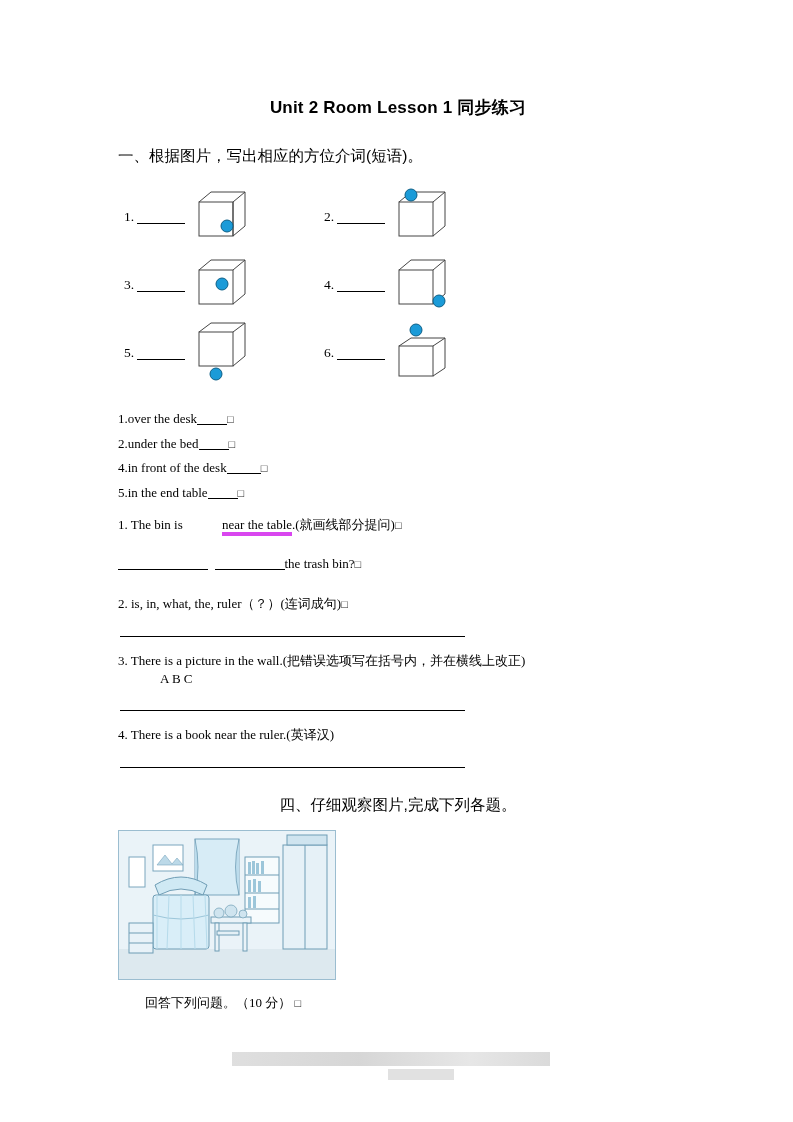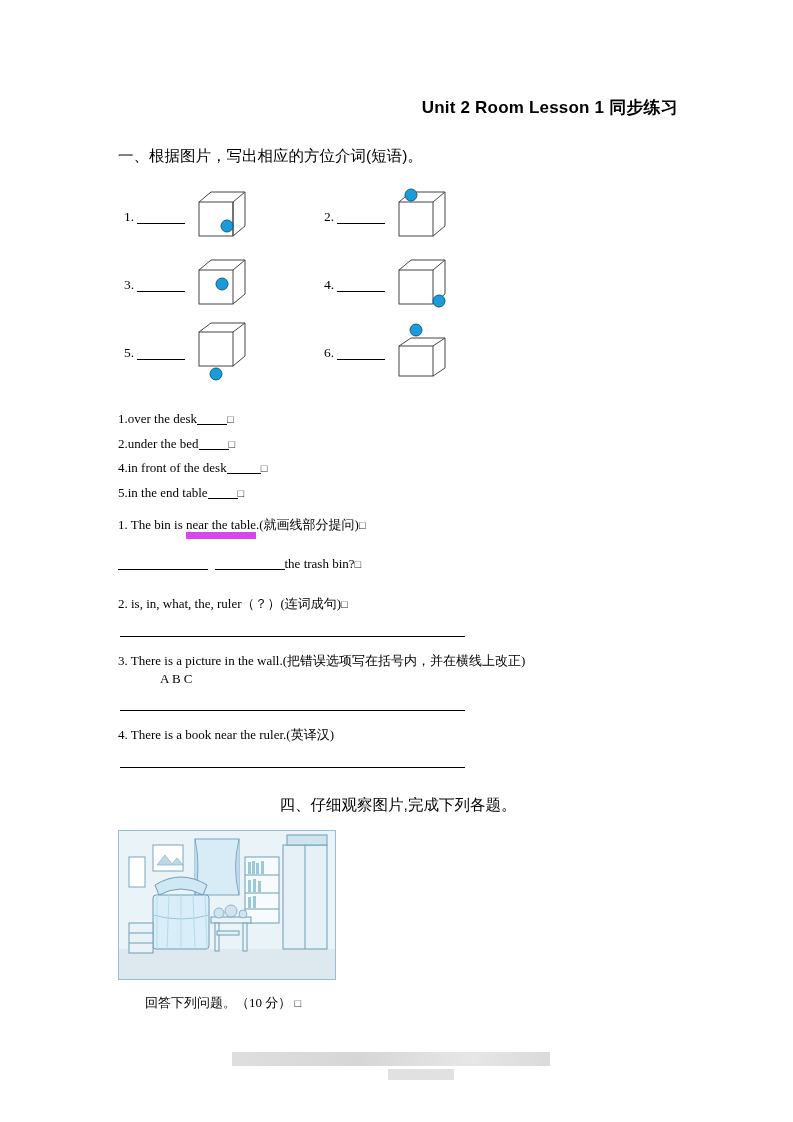--- a/index.html
+++ b/index.html
@@ -16,21 +16,21 @@
     color: #000000;
     overflow: hidden;
   }
   .content {
     position: absolute;
     left: 118px;
     top: 0;
     width: 560px;
   }
   h1.title {
-    text-align: right;
+    text-align: center;
     font-family: "Liberation Sans", sans-serif;
     font-size: 17px;
     font-weight: bold;
     margin: 0;
     padding-top: 96px;
     letter-spacing: 0.2px;
   }
   .section-heading {
     font-family: "Liberation Sans", sans-serif;
     font-size: 15.5px;
@@ -95,21 +95,21 @@
   .u-line.w34 { width: 34px; }
   .box-char { font-size: 11px; color: #222; }
 
   
   .q3 {
     font-size: 13px;
     margin-top: 14px;
     line-height: 1.5;
   }
   .q3.small { margin-top: 20px; }
-  .underline-text { border-bottom: 7px solid #d946ef; }
+  .underline-text { border-bottom: 4px solid #d946ef; margin-left: 36px; }
   .ans-blank {
     display: inline-block;
     border-bottom: 1px solid #000;
     height: 13px;
     vertical-align: -2px;
   }
   .ans-blank.w90 { width: 90px; }
   .ans-blank.w70 { width: 70px; }
   .long-rule {
     width: 345px;

